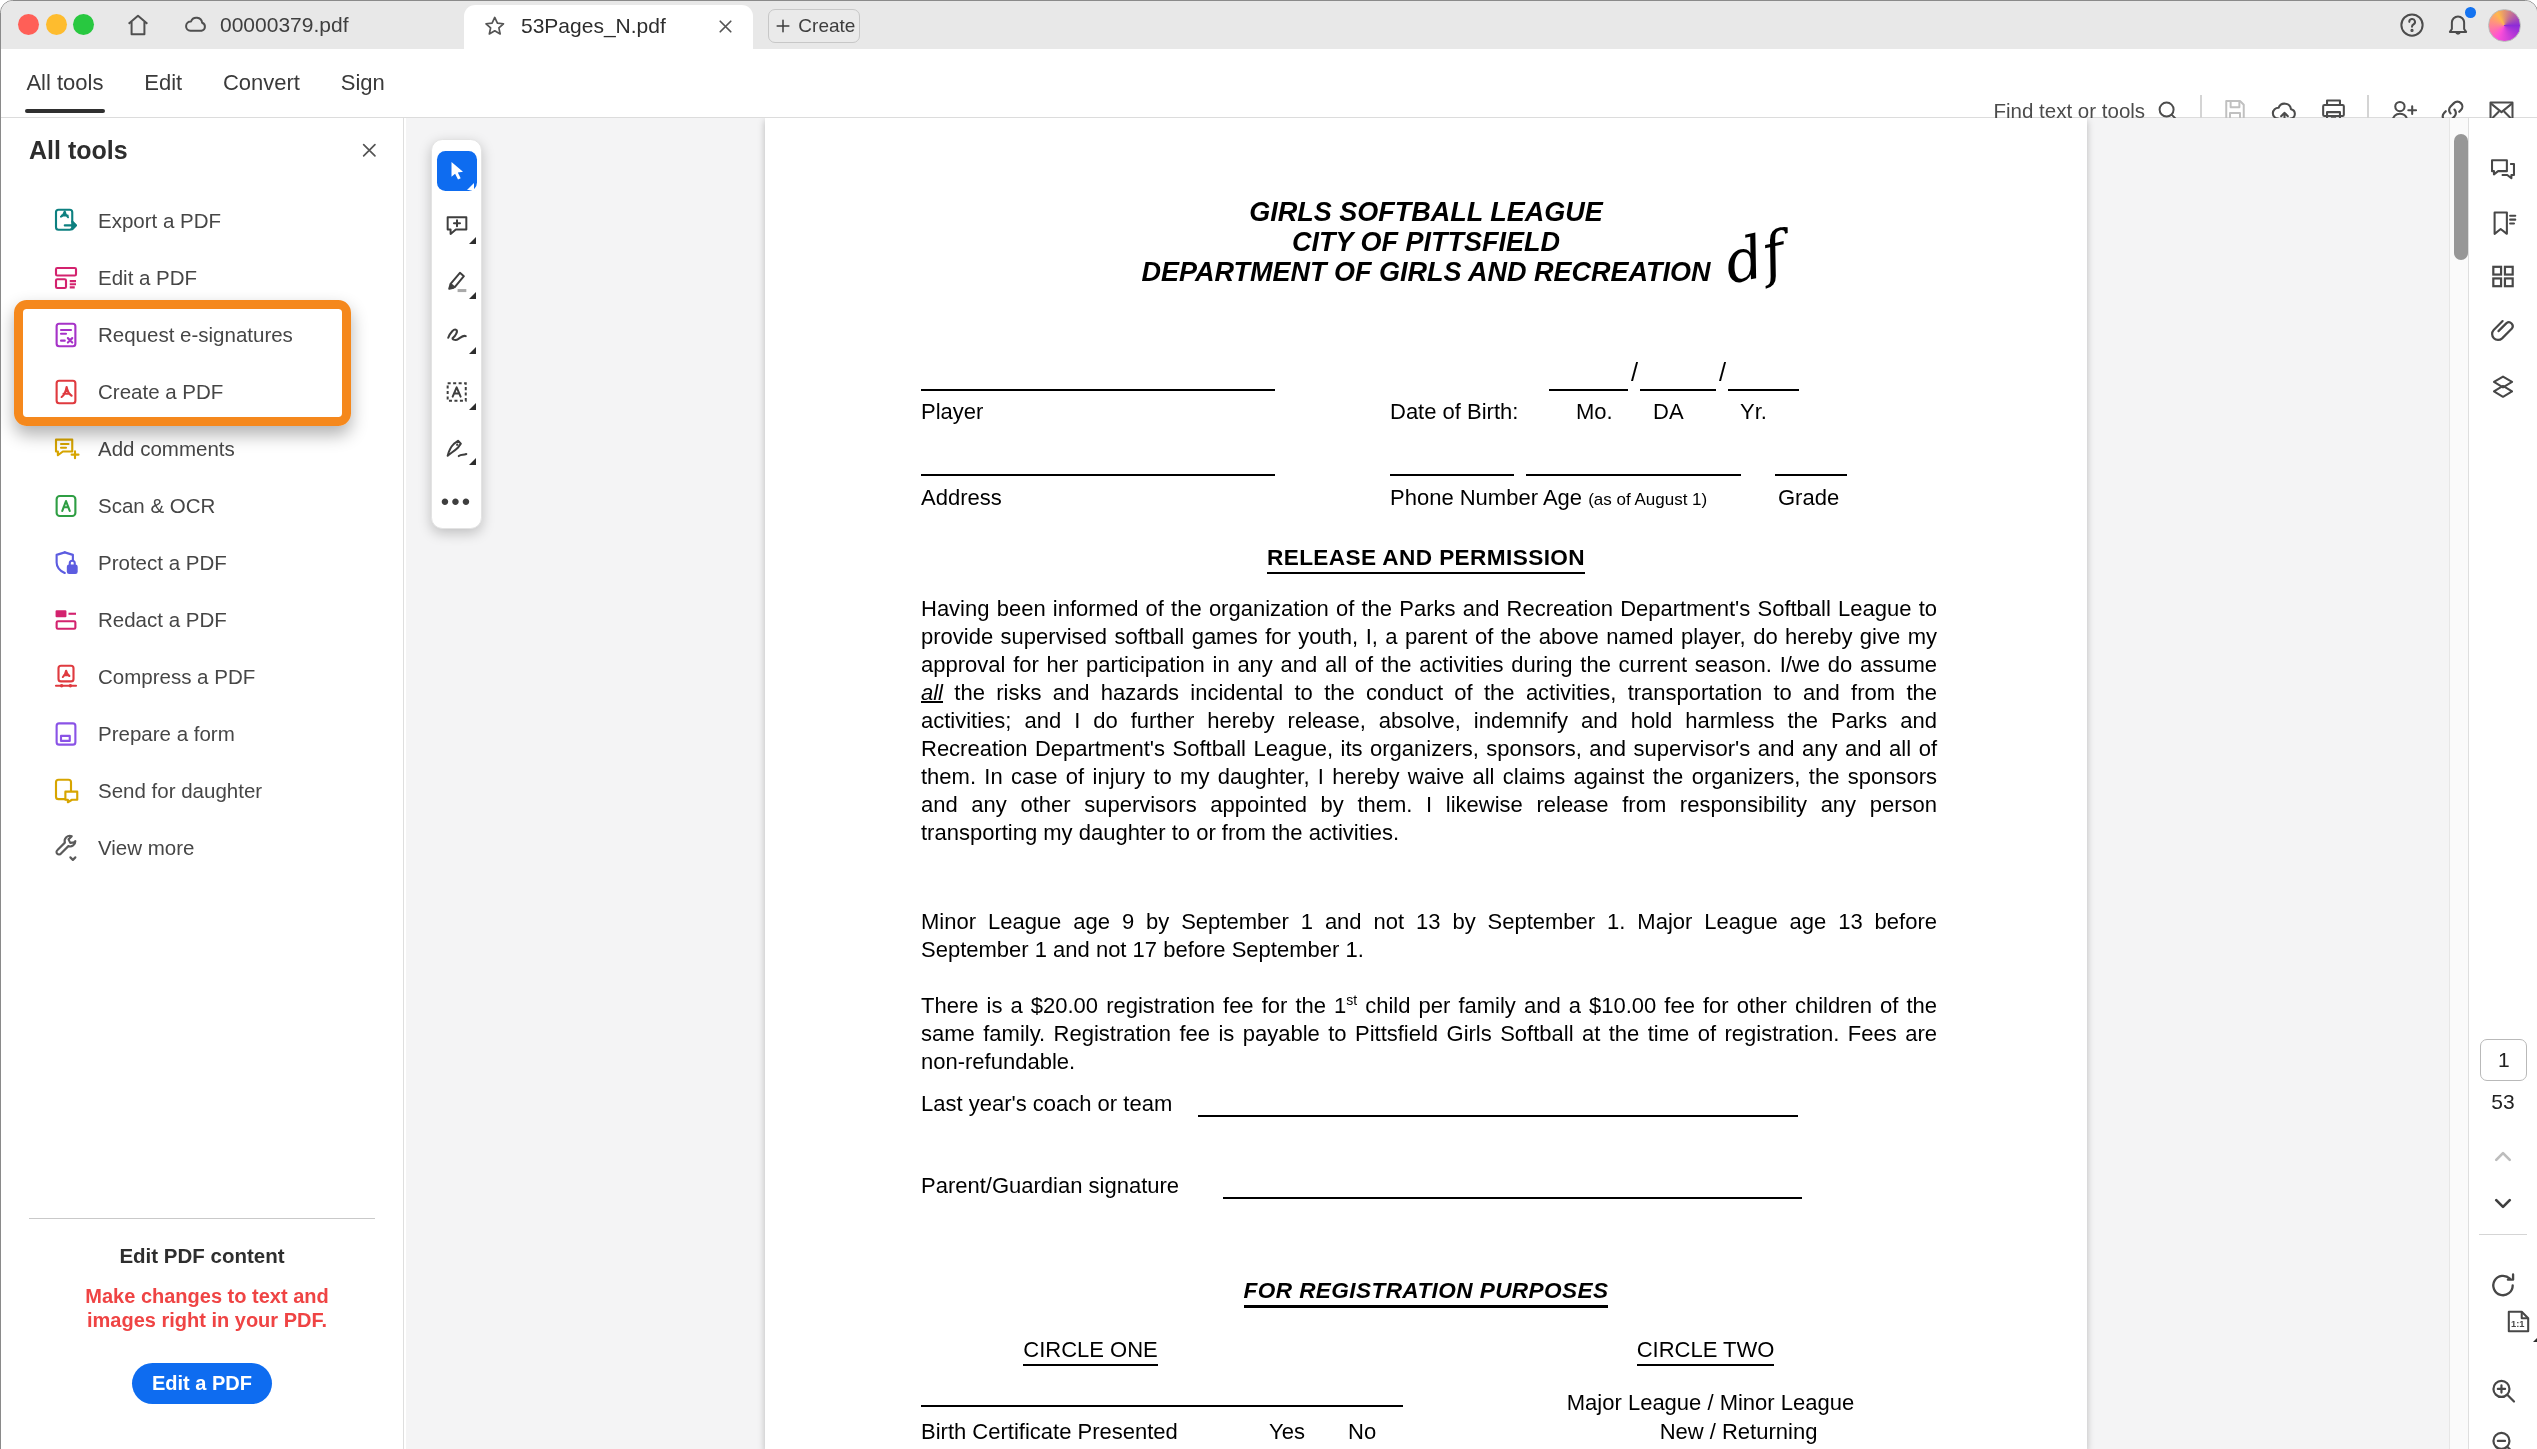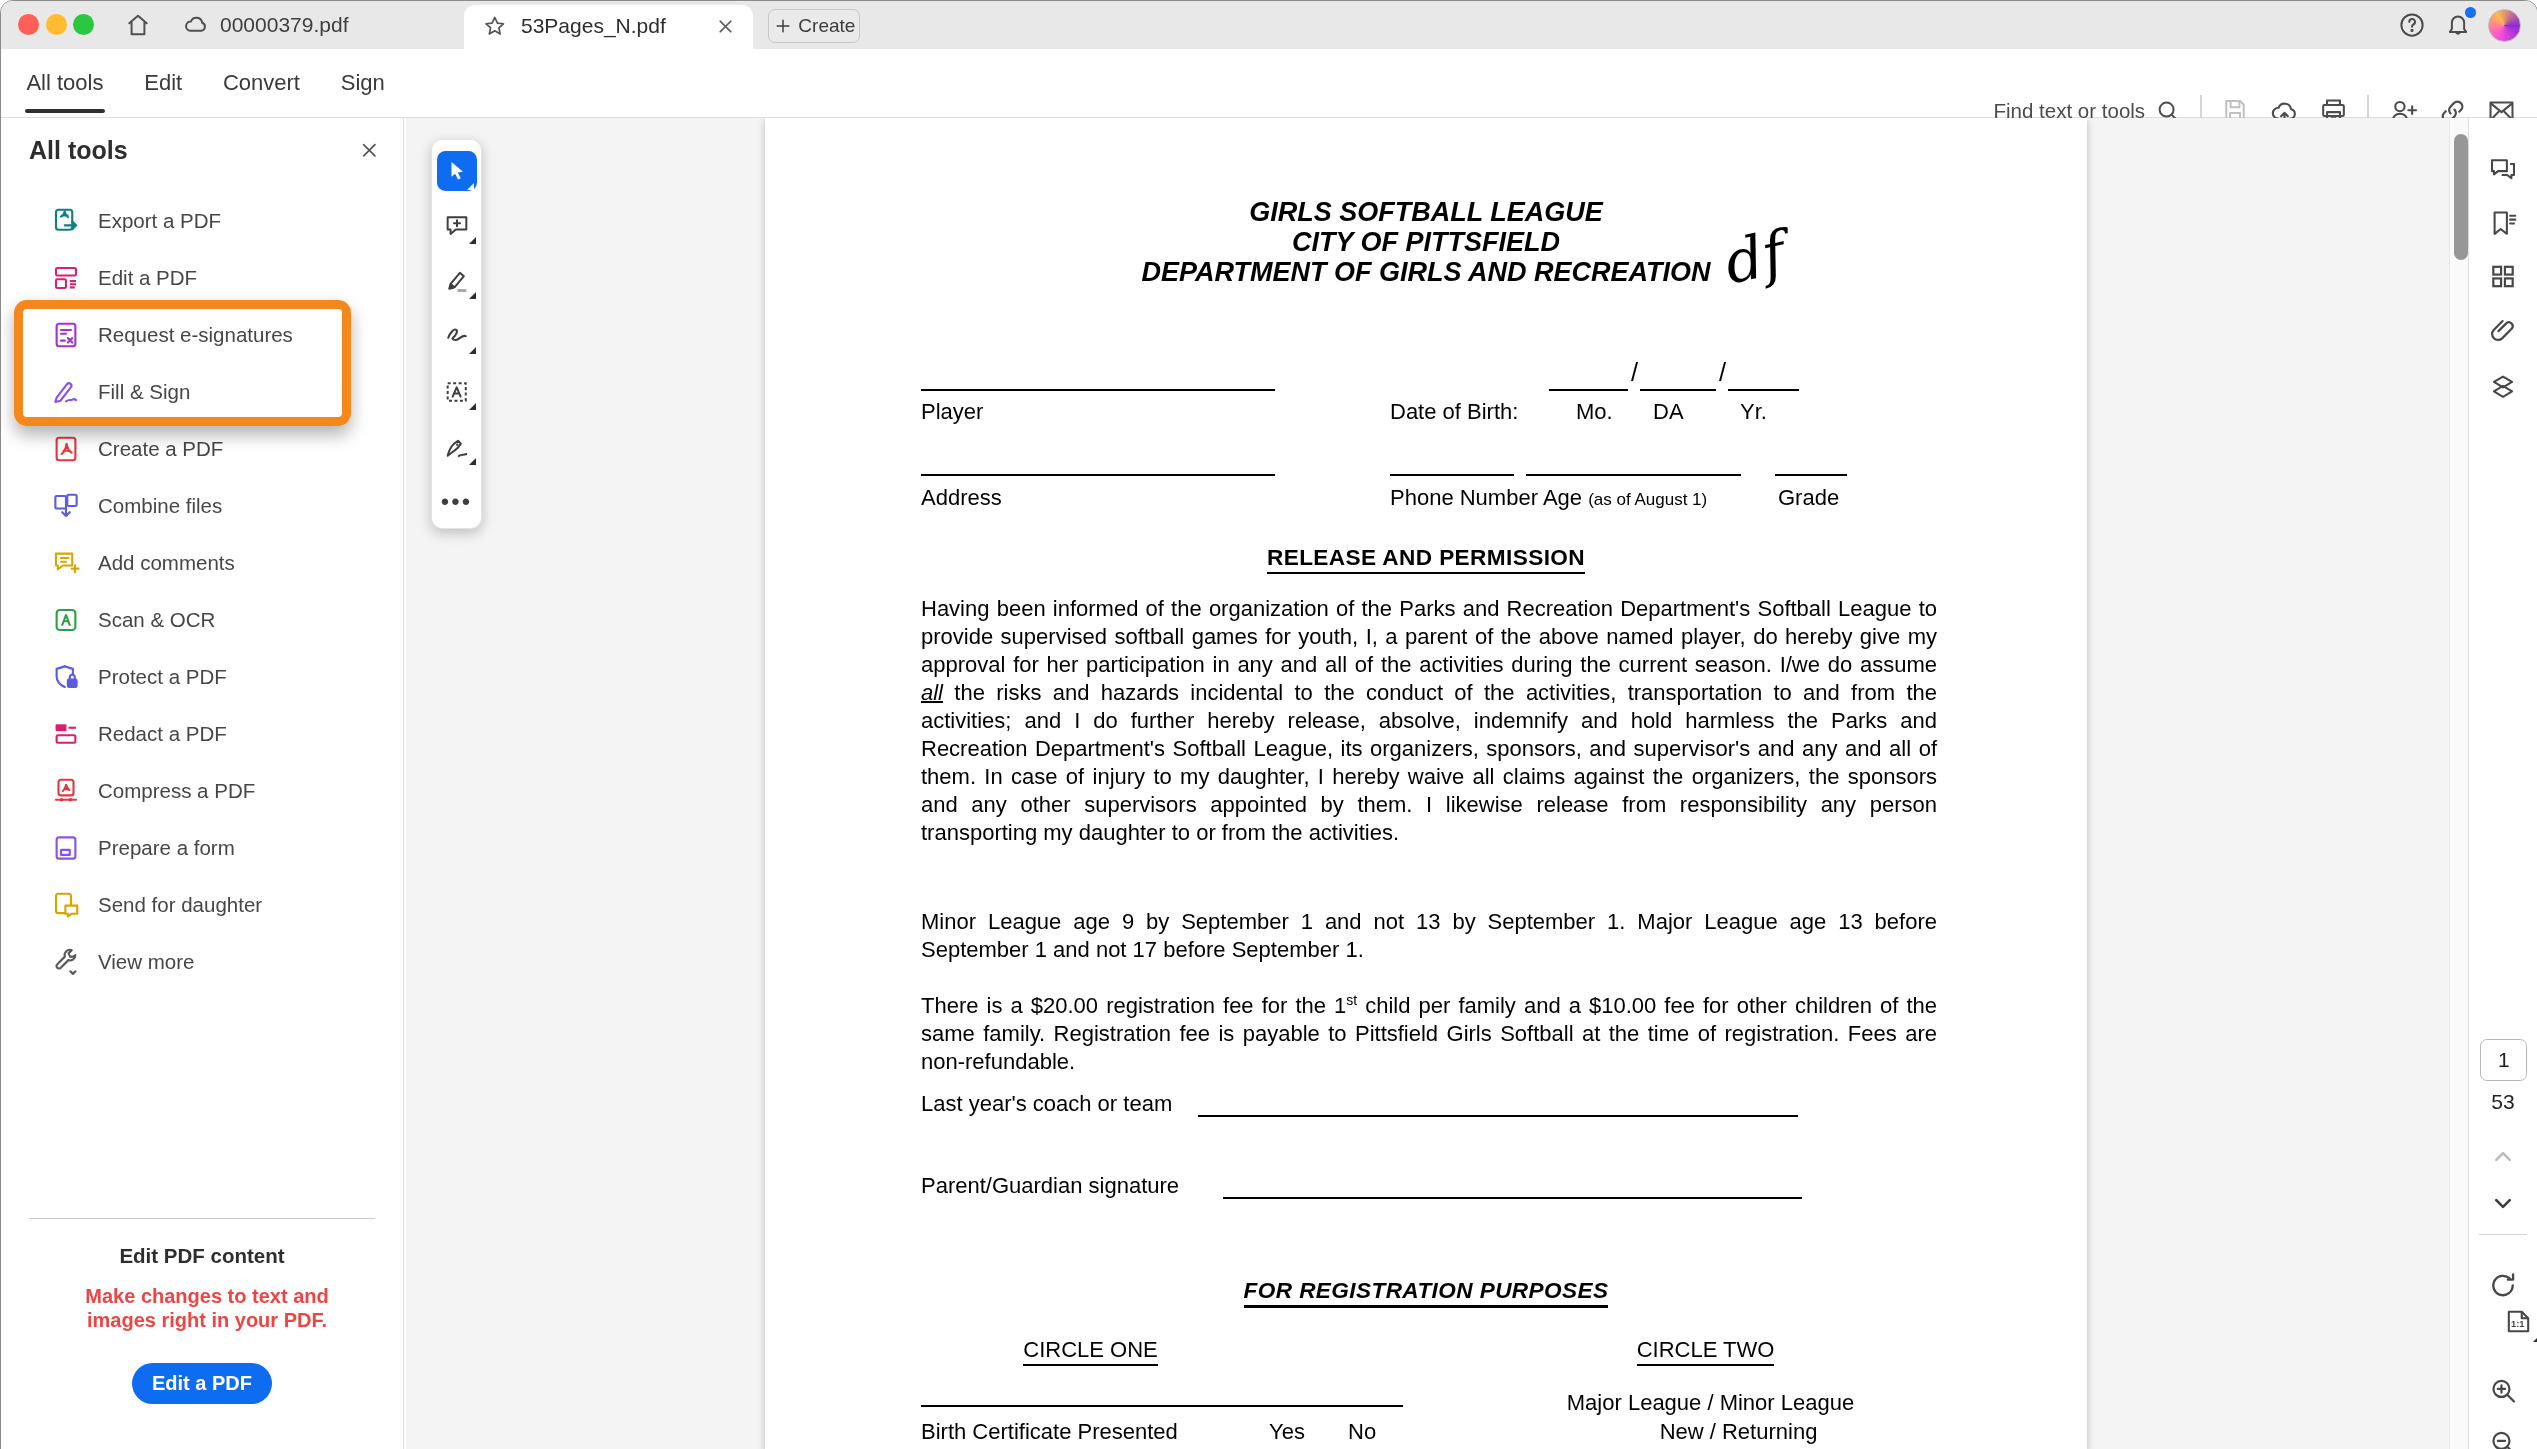--- a/index.html
+++ b/index.html
@@ -240,40 +240,25 @@
       </div>
       <div class="sb-item">
         <svg class="sb-ic" viewBox="0 0 24 24" fill="none" stroke="#a633c8" stroke-width="1.7" stroke-linecap="round" stroke-linejoin="round">
             <rect x="4.5" y="3" width="15" height="18" rx="2"></rect>
             <path d="M8 8h8M8 11h4"></path>
             <path d="M8 16.5h3M13.5 14.5l3.5 3.5m0-3.5L13.5 18"></path>
           </svg>
         <span class="lab">Request e-signatures</span>
       </div>
       <div class="sb-item">
-        <svg class="sb-ic" viewBox="0 0 24 24" fill="none" stroke="#8a53e6" stroke-width="1.7" stroke-linecap="round" stroke-linejoin="round">
-            <path d="M4.5 16.5L13 5.5a2 2 0 0 1 3 2.6L7.5 19l-4 1z"></path>
-            <path d="M12 19.5c2.4-2 3.4-.4 5-1.4 1-.7 2-.6 3 .4"></path>
-          </svg>
-        <span class="lab">Fill &amp; Sign</span>
-      </div>
-      <div class="sb-item">
         <svg class="sb-ic" viewBox="0 0 24 24" fill="none" stroke="#df3a3f" stroke-width="1.7" stroke-linecap="round" stroke-linejoin="round">
             <rect x="4.5" y="3" width="15" height="18" rx="2"></rect>
             <path d="M8.5 16q3-2.2 4-8 .9 5 4 7M10 13.4h5"></path>
           </svg>
         <span class="lab">Create a PDF</span>
-      </div>
-      <div class="sb-item">
-        <svg class="sb-ic" viewBox="0 0 24 24" fill="none" stroke="#5c5ce0" stroke-width="1.7" stroke-linecap="round" stroke-linejoin="round">
-            <rect x="3.5" y="4" width="8.5" height="10" rx="1"></rect>
-            <rect x="13" y="3" width="7.5" height="9" rx="1"></rect>
-            <path d="M12 13.5V20m0 0l-3-3m3 3l3-3"></path>
-          </svg>
-        <span class="lab">Combine files</span>
       </div>
       <div class="sb-item">
         <svg class="sb-ic" viewBox="0 0 24 24" fill="none" stroke="#d7a500" stroke-width="1.7" stroke-linecap="round" stroke-linejoin="round">
             <path d="M4 4.5h13v9.5H9.5L5.5 17v-3H4z"></path>
             <path d="M8 8h6M8 11h4"></path>
             <path d="M16.5 16.5h5.5M19.2 13.8v5.5"></path>
           </svg>
         <span class="lab">Add comments</span>
       </div>
       <div class="sb-item">

